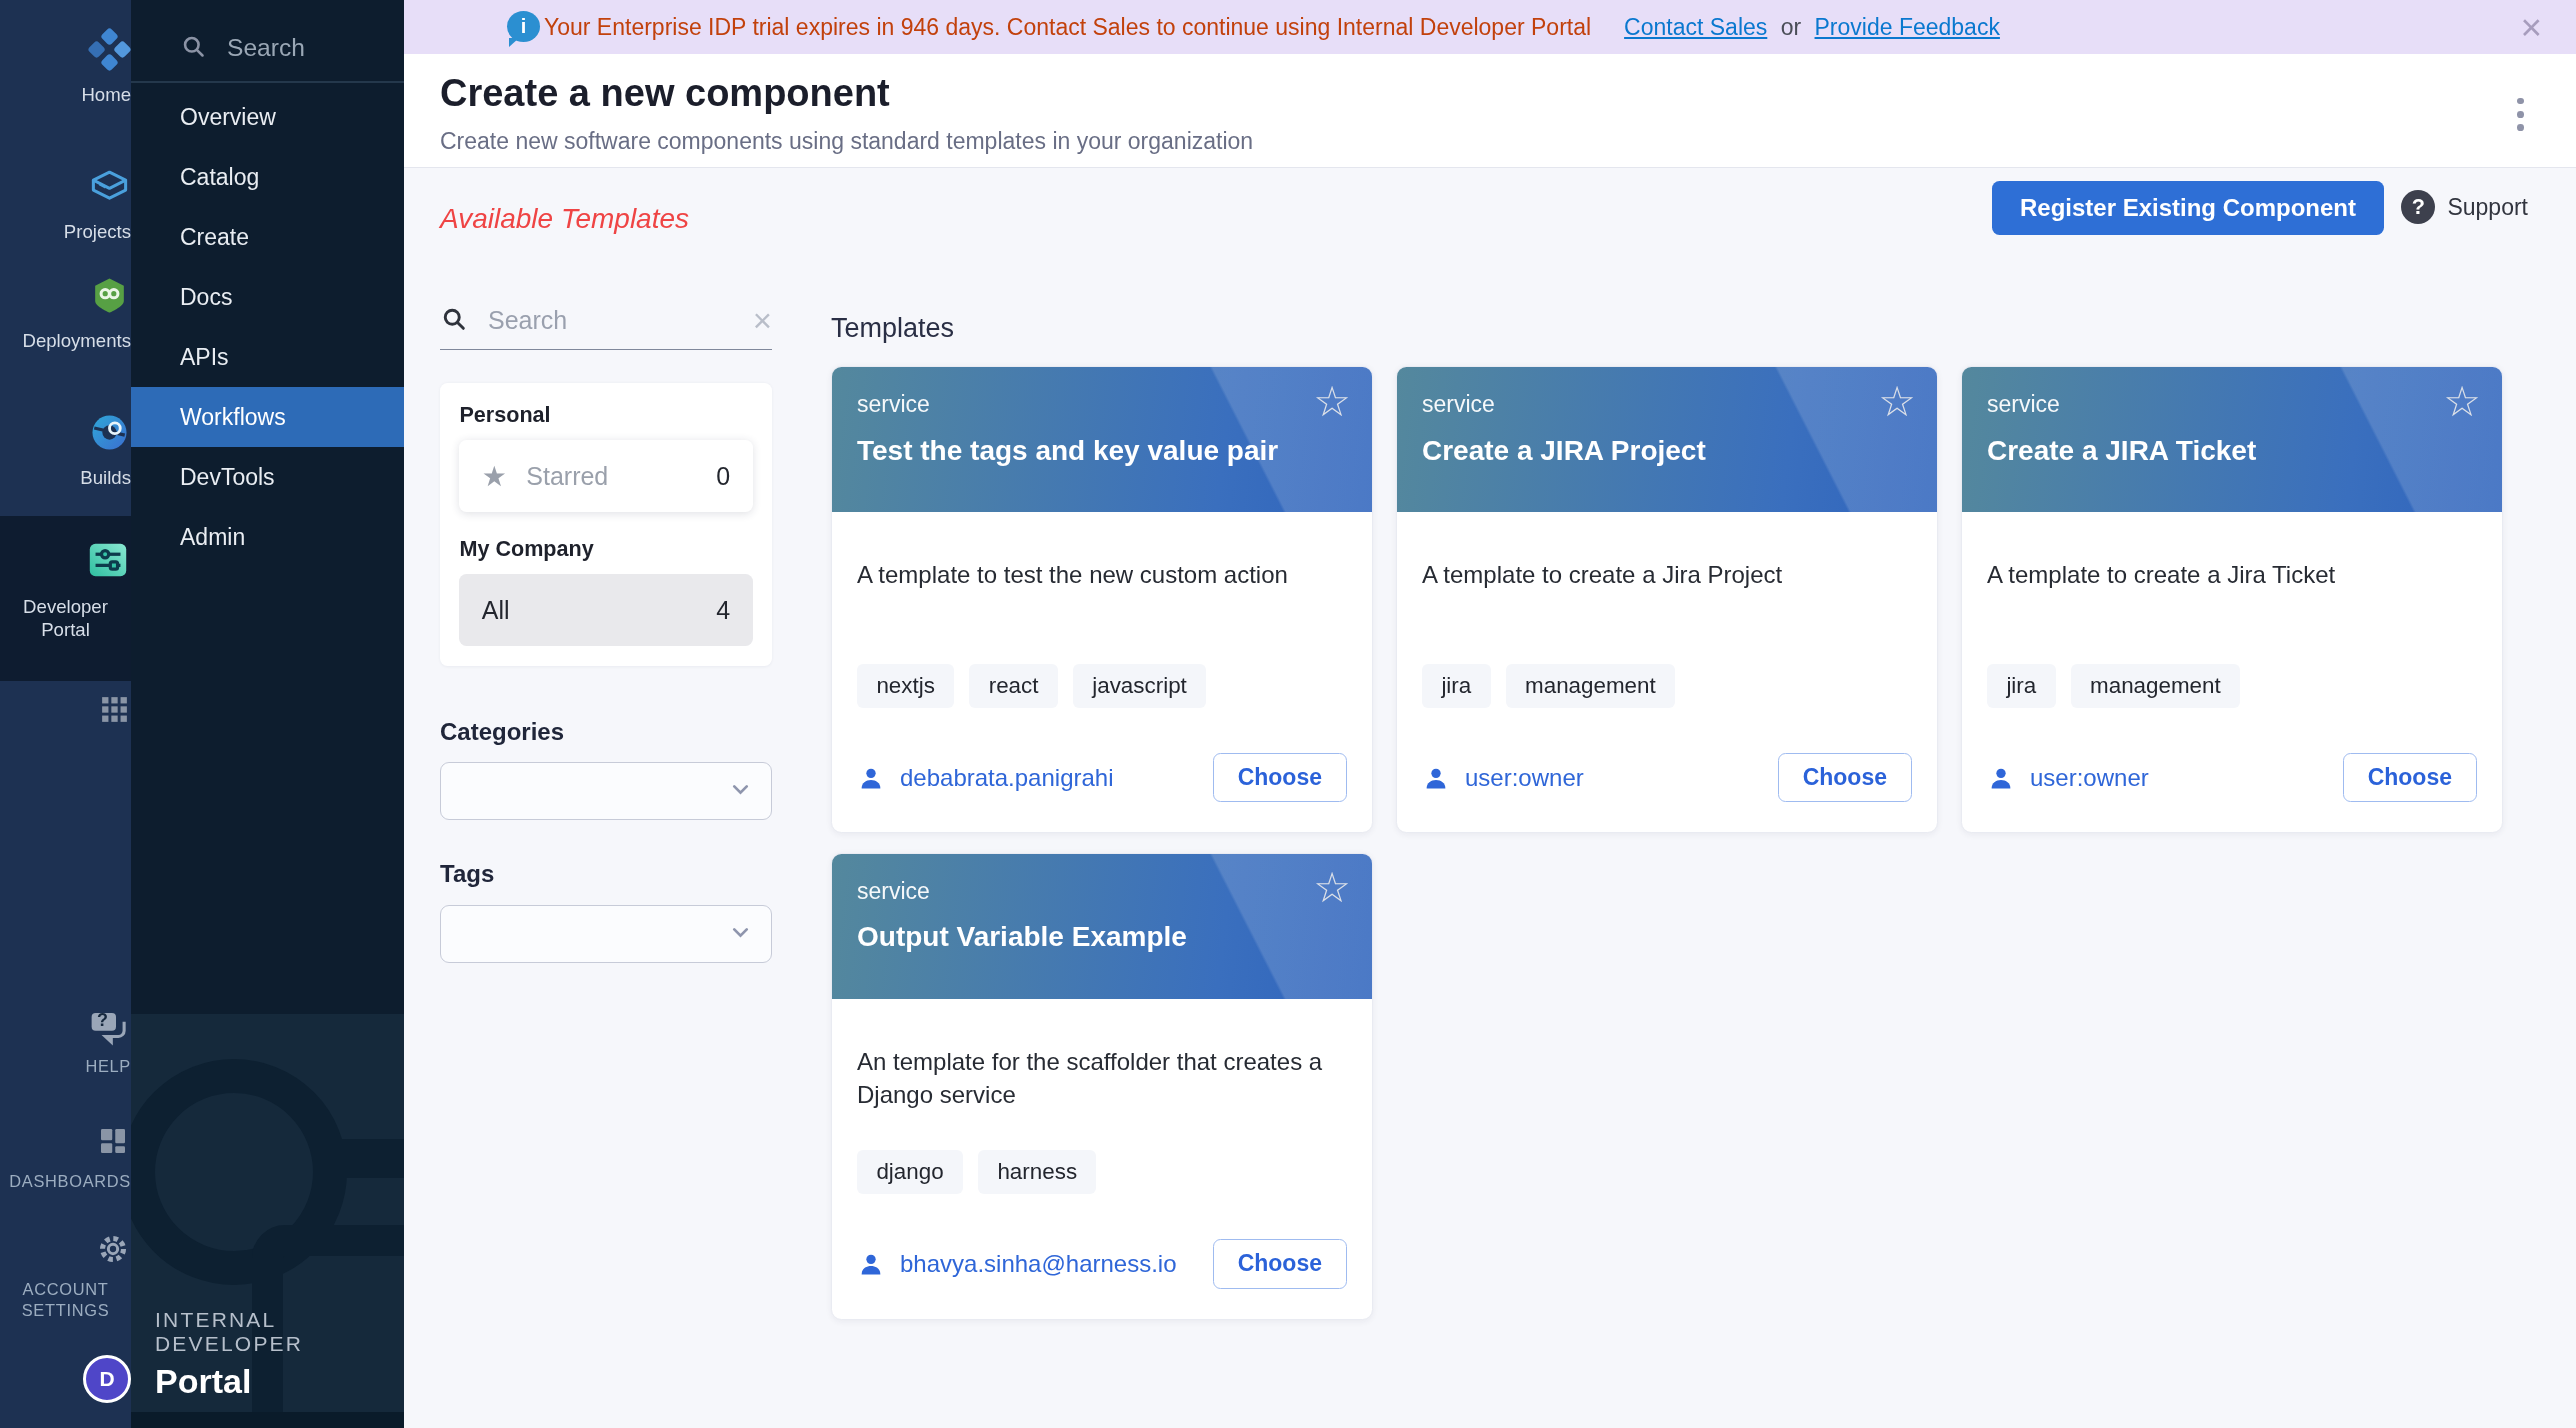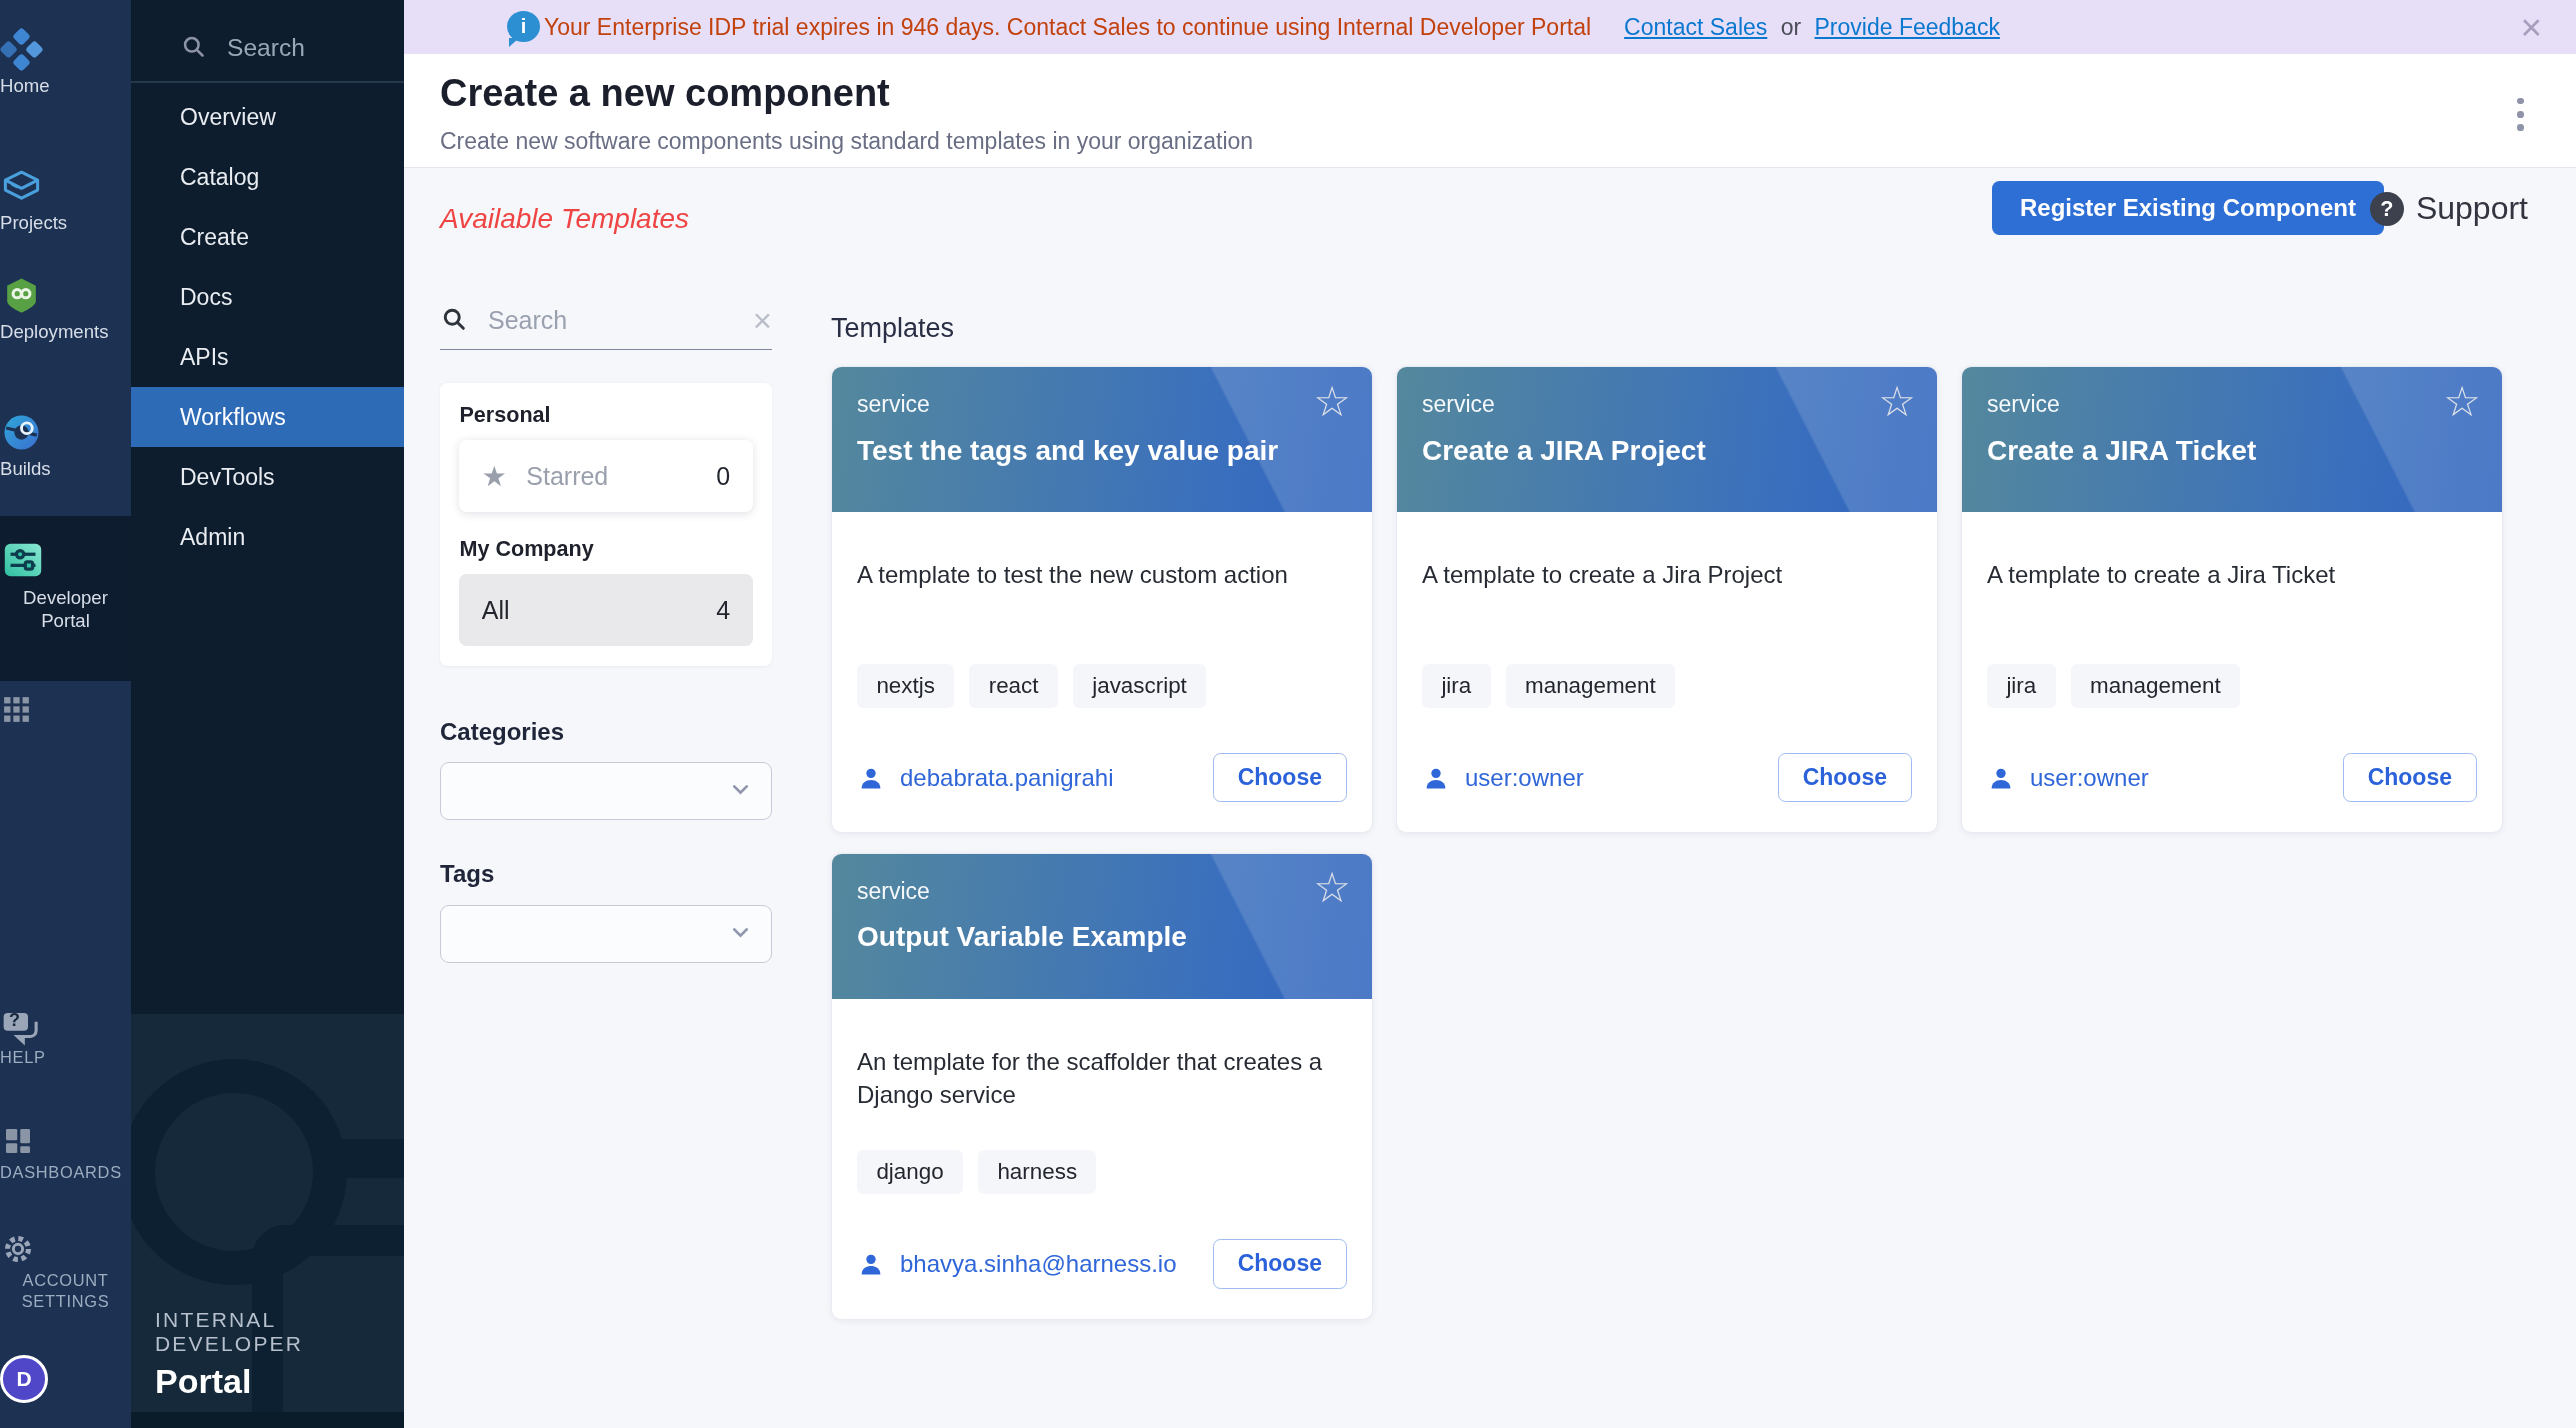--- a/index.html
+++ b/index.html
@@ -3,21 +3,21 @@
 <meta charset="utf-8">
 <style>
   html,body{margin:0;padding:0;}
   body{
     width:2576px;height:1428px;overflow:hidden;display:flex;
     font-family:"Liberation Sans",sans-serif;background:#f6f7fb;
     -webkit-font-smoothing:antialiased;
   }
   
   .rail{width:131px;flex-shrink:0;background:#1d3152;position:relative;color:#d7dee8;}
-  .rail-item{position:absolute;left:0;width:131px;display:flex;flex-direction:column;align-items:flex-start;cursor:pointer;text-align:center;}
+  .rail-item{position:absolute;left:0;width:131px;display:flex;flex-direction:column;align-items:flex-end;gap:9px;cursor:pointer;text-align:center;}
   .rail-label{font-size:18.6px;color:#d7dee8;line-height:1.25;}
   .rail-label.small{font-size:16.4px;color:#9cadc0;letter-spacing:0.7px;}
   .rail-active-block{position:absolute;top:516px;left:0;width:131px;height:165px;background:#0e1c30;}
   .avatar{width:42px;height:42px;border-radius:50%;background:#4f46c8;border:3px solid #ffffff;display:flex;align-items:center;justify-content:center;color:#fff;font-size:21px;font-weight:700;cursor:pointer;}
   
   .subnav{width:273px;flex-shrink:0;background:#0d1d2e;position:relative;overflow:hidden;}
   .subnav-search{display:flex;align-items:center;gap:18px;padding:33px 22.4px 0 49px;color:#9aa7b5;cursor:pointer;}
   .subnav-search input{background:transparent;border:none;outline:none;font-family:"Liberation Sans",sans-serif;font-size:24.6px;color:#c3cad4;width:142px;}
   .subnav-search input::placeholder{color:#9aa7b5;}
   .subnav-divider{height:1.5px;background:#24384c;margin-top:18px;}
@@ -46,21 +46,21 @@
   .page-header{background:#ffffff;height:114px;box-sizing:border-box;border-bottom:1.5px solid #e4e6ee;position:relative;padding:18px 0 0 36px;}
   .page-title{font-size:38px;font-weight:700;color:#1b1e2b;}
   .page-subtitle{font-size:23px;color:#696e85;margin-top:13.4px;}
   .kebab{position:absolute;right:48px;top:39px;display:flex;flex-direction:column;gap:6.7px;cursor:pointer;padding:4.5px;}
   .kebab i{width:6.7px;height:6.7px;border-radius:50%;background:#8f93a8;}
   .toolbar{position:relative;height:83px;}
   .toolbar-heading{position:absolute;left:36px;top:35px;font-size:28px;font-weight:500;color:#ef4444;font-style:italic;}
   .register-btn{position:absolute;right:192px;top:13.4px;height:54px;padding:0 28px;background:#2e6fd6;color:#ffffff;font-size:24px;font-weight:600;border:none;border-radius:7.5px;cursor:pointer;font-family:"Liberation Sans",sans-serif;}
   .support{position:absolute;right:48px;top:22.4px;display:flex;align-items:center;gap:12px;cursor:pointer;}
   .support-icon{width:34px;height:34px;border-radius:50%;background:#3d404d;color:#fff;font-size:21.6px;font-weight:700;display:flex;align-items:center;justify-content:center;}
-  .support-label{font-size:32px;color:#32353f;font-weight:500;}
+  .support-label{font-size:23px;color:#32353f;font-weight:500;}
   
   .filter{position:absolute;left:36px;top:304px;width:332px;}
   .filter-search{display:flex;align-items:center;border-bottom:1.5px solid #80889b;padding-bottom:12px;color:#343946;}
   .filter-search input{flex:1;background:transparent;border:none;outline:none;font-family:"Liberation Sans",sans-serif;font-size:25px;color:#333743;margin-left:18px;min-width:0;}
   .filter-search input::placeholder{color:#9aa0ae;}
   .filter-clear{font-size:33px;color:#b9bec9;cursor:pointer;line-height:1;}
   .filter-card{margin-top:33px;background:#ffffff;border-radius:7.5px;padding:19.4px;box-shadow:0 0.7px 3px rgba(40,50,80,0.06);}
   .filter-card-label{font-size:21.6px;font-weight:700;color:#1e212b;}
   .filter-card-label.second{margin-top:24px;}
   .filter-row{margin-top:12px;height:72px;border-radius:7.5px;display:flex;align-items:center;padding:0 22.4px;font-size:25px;cursor:pointer;}

